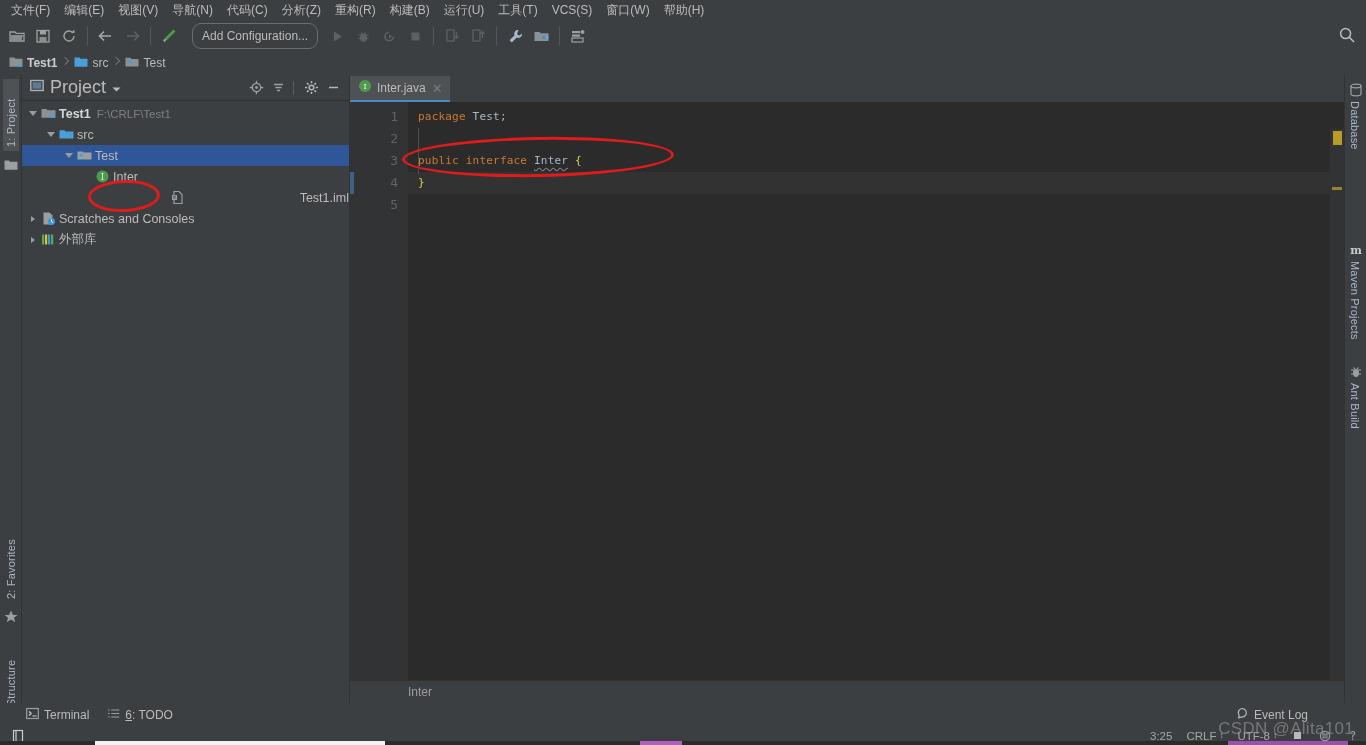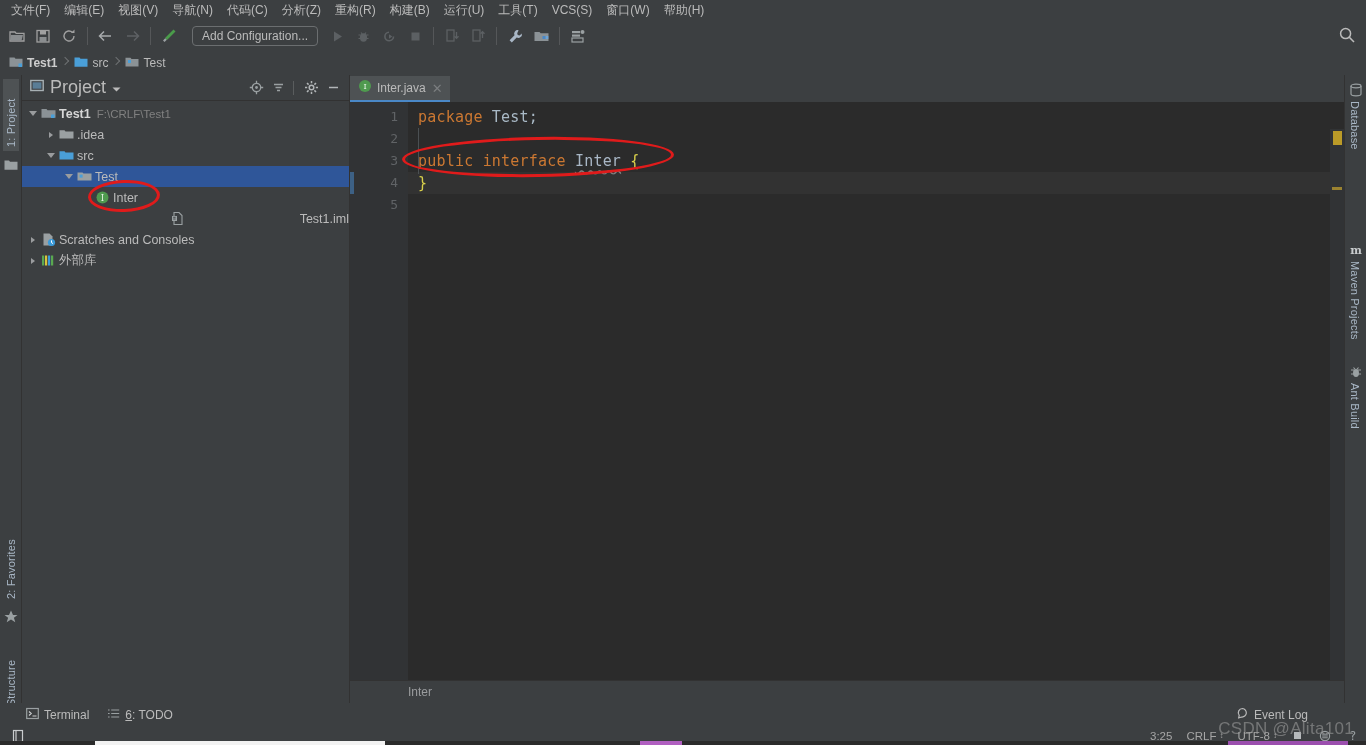--- a/index.html
+++ b/index.html
@@ -26,21 +26,21 @@
   .toolbar {
     position: absolute; left: 0; top: 21px; width: 1366px; height: 30px;
     background: #3c3f41; display: flex; align-items: center; padding-left: 4px;
   }
   .tb-btn {
     width: 24px; height: 24px; display: flex; align-items: center; justify-content: center;
     margin: 0 1px; border-radius: 2px;
   }
   .tb-sep { width: 1px; height: 18px; background: #555759; margin: 0 5px; }
   .addconfig {
-    height: 20px; border: 1px solid #6b6e70; border-radius: 4px;
+    height: 26px; border: 1px solid #6b6e70; border-radius: 9px;
     color: #bbbbbb; font-size: 12px; padding: 0 9px; display: flex;
     align-items: center; margin: 0 6px 0 10px; white-space: nowrap;
   }
   .search-top { position: absolute; right: 8px; top: 5px; width: 20px; height: 20px; }
 
   
   .navbar {
     position: absolute; left: 0; top: 51px; width: 1366px; height: 24px;
     background: #3c3f41; display: flex; align-items: center; padding-left: 6px;
   }
@@ -124,21 +124,21 @@
     width: 58px; background: #313335; position: relative; flex: 0 0 58px;
     font-family: "DejaVu Sans Mono", monospace; font-size: 13px; color: #606366;
     text-align: right; padding-top: 4px;
   }
   .gln { height: 22px; line-height: 22px; padding-right: 10px; }
   .gutter-mark {
     position: absolute; left: 0; width: 4px; height: 22px; background: #3d6185;
   }
   .code {
     flex: 1; background: #2b2b2b; position: relative; padding-top: 4px;
-    font-family: "DejaVu Sans Mono", monospace; font-size: 15px; letter-spacing: .2px;
+    font-family: "DejaVu Sans Mono", monospace; font-size: 11px; letter-spacing: .2px;
   }
   .cline { height: 22px; line-height: 22px; padding-left: 10px; white-space: pre; }
   .cline.cur { background: #323232; }
   .kw { color: #cc7832; }
   .pl { color: #a9b9c6; }
   .cls { color: #a9b7c6; border-bottom: 0; position: relative; }
   .cls.squiggle { text-decoration: underline wavy #808080; text-underline-offset: 3px; }
   .brace { color: #d9d04b; }
   .indent-guide { position:absolute; left: 10px; top: 26px; width:1px; height: 46px; background:#4b5053; }
 
@@ -437,31 +437,20 @@
           <span class="tree-ico">
             <svg width="15" height="15" viewBox="0 0 15 15">
               <path d="M0.5 3h5l1 1.2h8v7.5h-14z" fill="#8b9296"></path>
               <rect x="10" y="8.5" width="3.5" height="3.5" fill="#4a9fd8"></rect>
             </svg>
           </span>
           <span class="tree-label b">Test1</span>
           <span class="tree-sub">F:\CRLF\Test1</span>
         </div>
         <div class="tree-row" style="padding-left: 22px;">
-          <span class="arrow">
-            <i></i>
-          </span>
-          <span class="tree-ico">
-            <svg width="15" height="15" viewBox="0 0 15 15">
-              <path d="M0.5 3.2h5l1 1.2h8v7.2h-14z" fill="#9aa0a2"></path>
-            </svg>
-          </span>
-          <span class="tree-label">.idea</span>
-        </div>
-        <div class="tree-row" style="padding-left: 22px;">
           <span class="arrow open">
             <i></i>
           </span>
           <span class="tree-ico">
             <svg width="15" height="15" viewBox="0 0 15 15">
               <path d="M0.5 3.2h5l1 1.2h8v7.2h-14z" fill="#4a9fd8"></path>
             </svg>
           </span>
           <span class="tree-label">src</span>
         </div>

